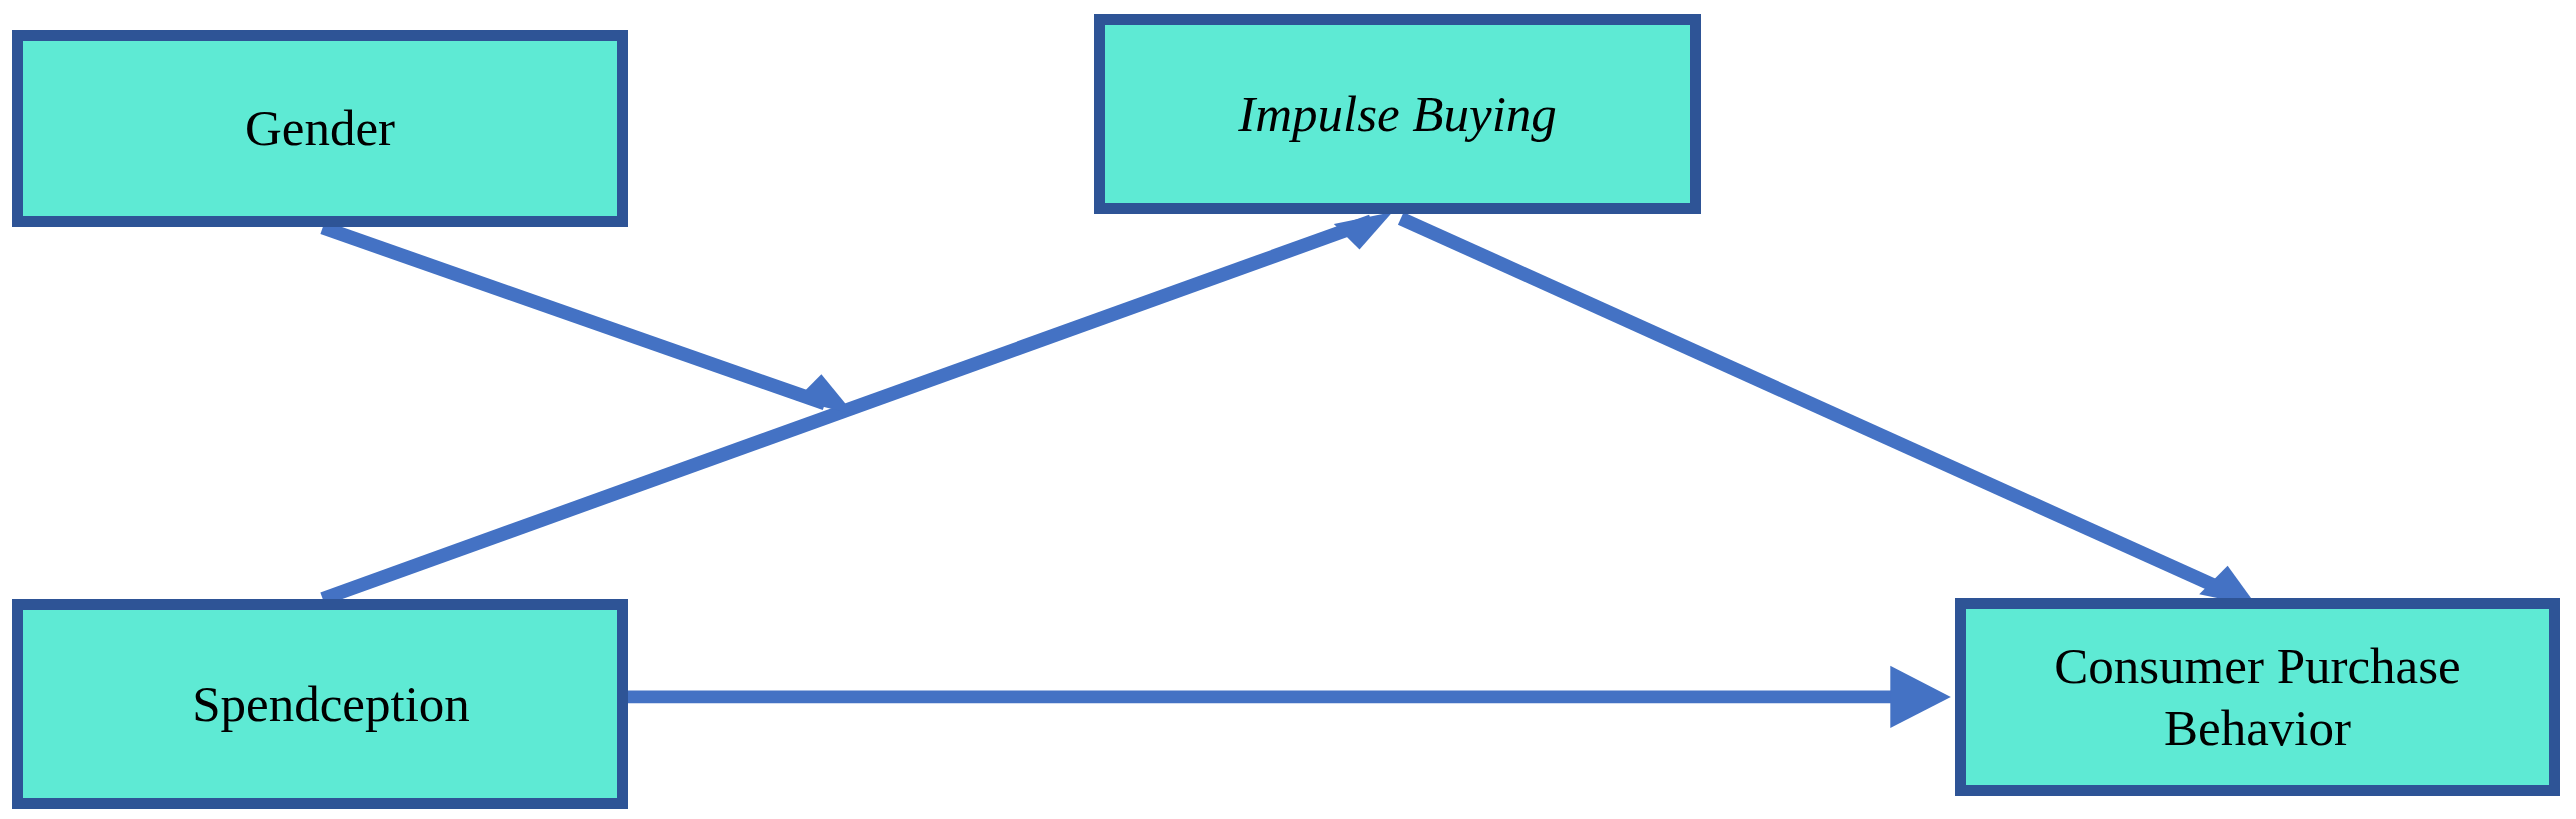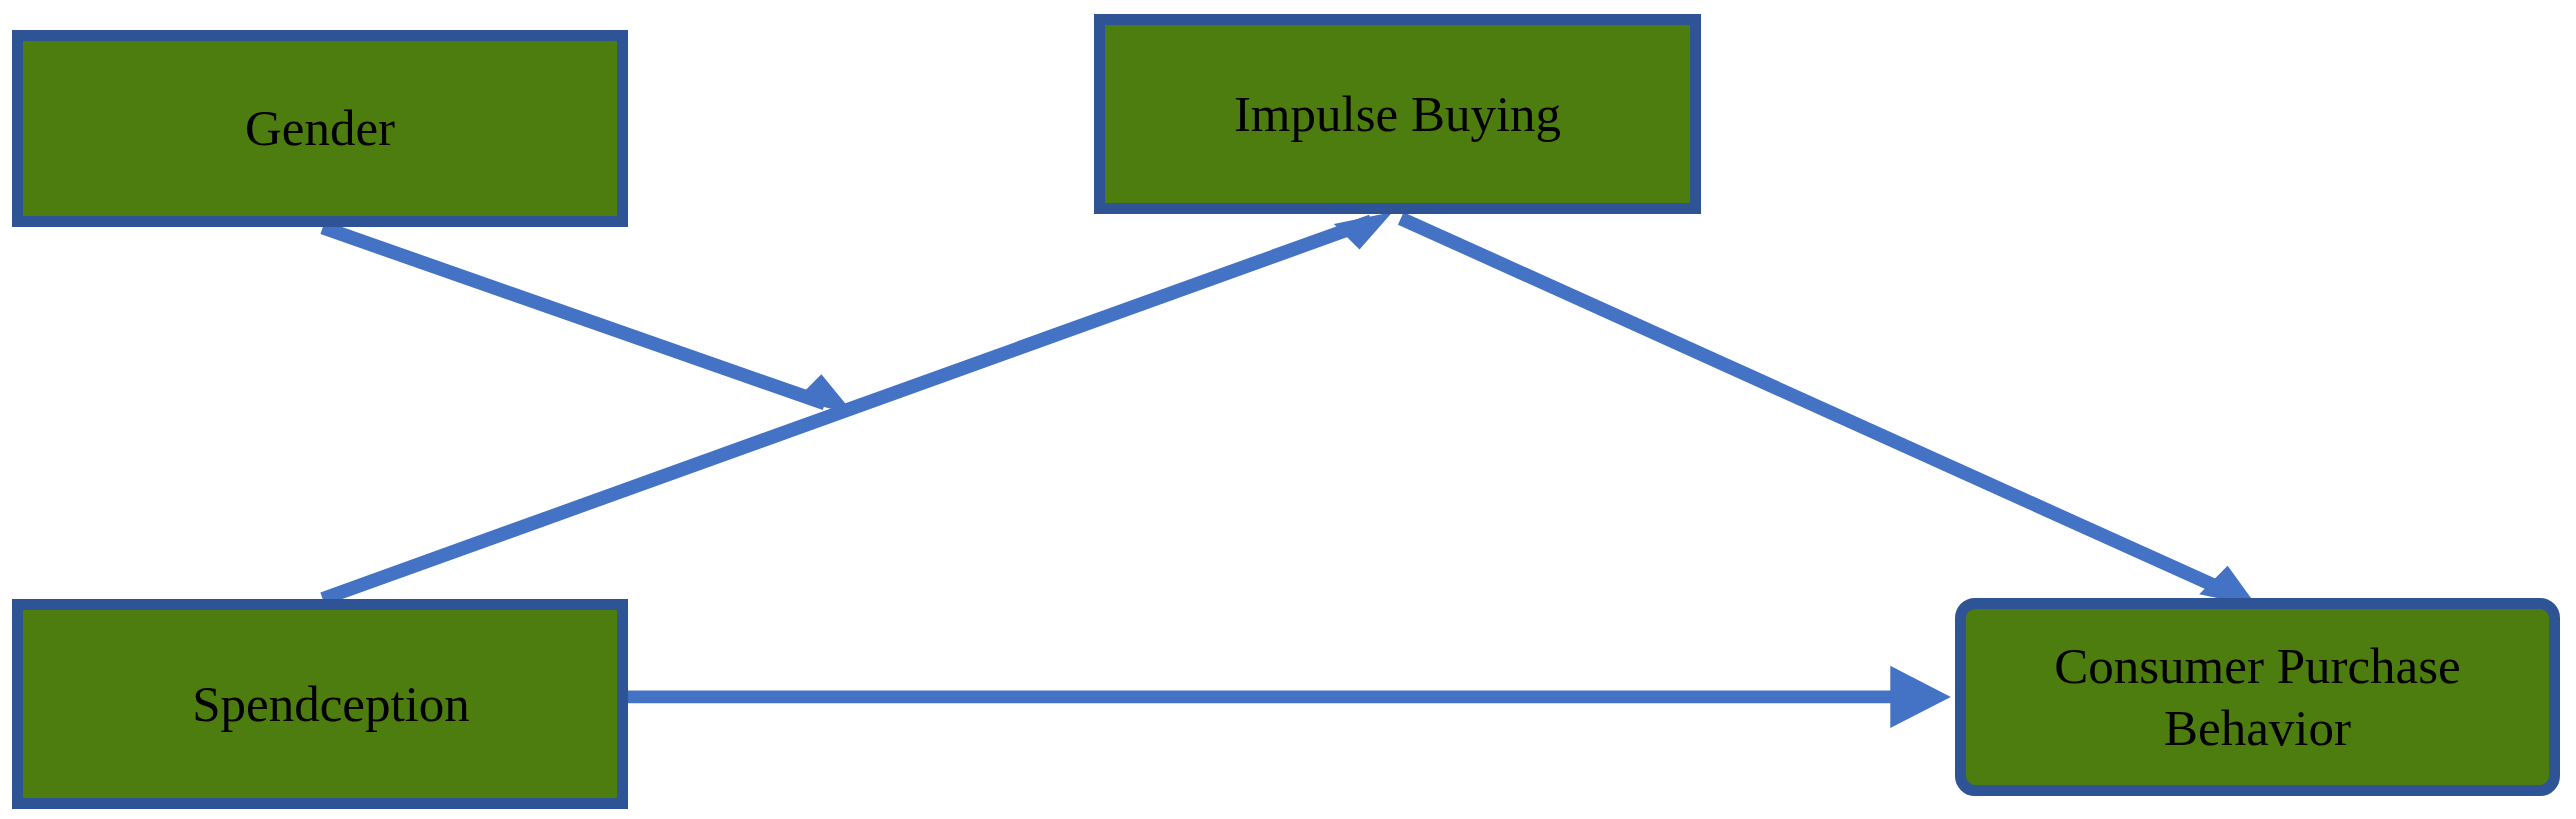--- a/index.html
+++ b/index.html
@@ -22,21 +22,21 @@
     position: absolute;
     left: 0;
     top: 0;
     width: 2576px;
     height: 820px;
     pointer-events: none;
   }
   .node {
     position: absolute;
     box-sizing: border-box;
-    background: #4d7c0f;
+    background: #5eead4;
     border-style: solid;
     display: flex;
     align-items: center;
     justify-content: center;
     text-align: center;
     z-index: 5;
   }
   .node-label {
     display: block;
     color: #000000;
@@ -44,21 +44,21 @@
     font-weight: 400;
     line-height: 1.22;
     letter-spacing: 0px;
     white-space: pre-line;
   }
   
   #node-gender {
     left: 12px;  top: 30px;  width: 616px;  height: 197px;
   }
   #node-impulse-buying {
-    left: 1094px; top: 13.8px;  width: 607px;  height: 200px;
+    left: 1094px; top: 13.8px;  width: 607px;  height: 200px; font-style: italic;
   }
   #node-spendception {
     left: 12px;  top: 599px; width: 616px;  height: 210px;
   }
   #node-consumer-purchase-behavior {
     left: 1955px; top: 598px; width: 605px;  height: 198px;
   }
 </style>
 </head>
 <body>
@@ -93,19 +93,19 @@
   </div>
 
   <div class="node" id="node-impulse-buying" style="border-color:#2E5496; border-width:11px;">
     <span class="node-label" style="font-size:51px;">Impulse Buying</span>
   </div>
 
   <div class="node" id="node-spendception" style="border-color:#2E5496; border-width:11px;">
     <span class="node-label" style="font-size:51px;margin-left:22px;">Spendception</span>
   </div>
 
-  <div class="node" id="node-consumer-purchase-behavior" style="border-color:#2E5496; border-width:11px;border-radius:20px;">
+  <div class="node" id="node-consumer-purchase-behavior" style="border-color:#2E5496; border-width:11px;">
     <span class="node-label" style="font-size:51px;">Consumer Purchase
 Behavior</span>
   </div>
 
 </div>
 
 
 </body></html>

